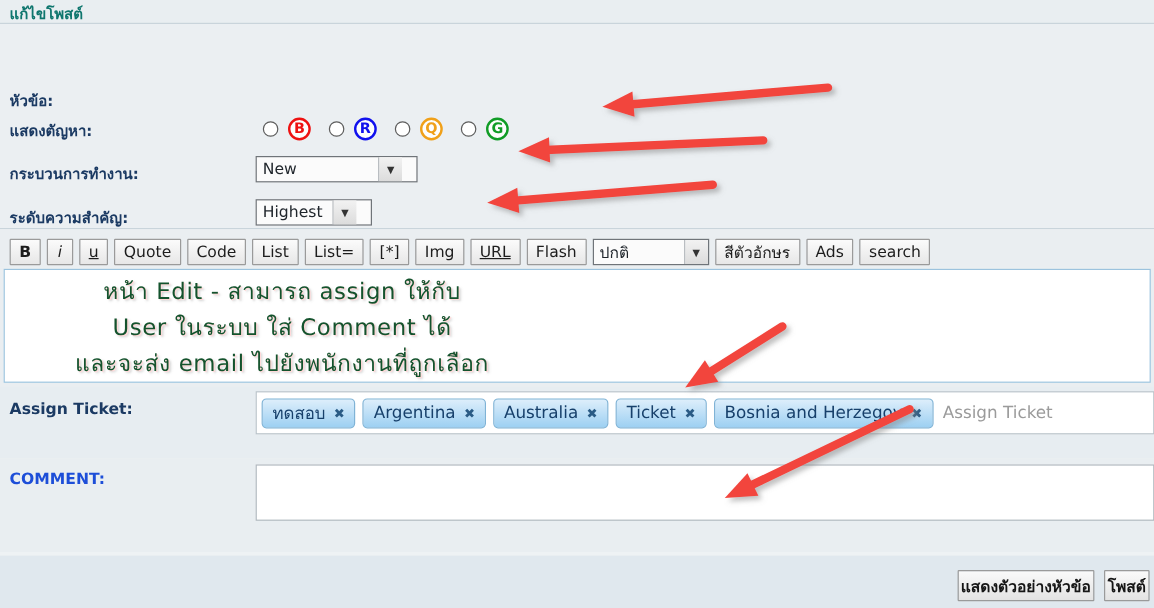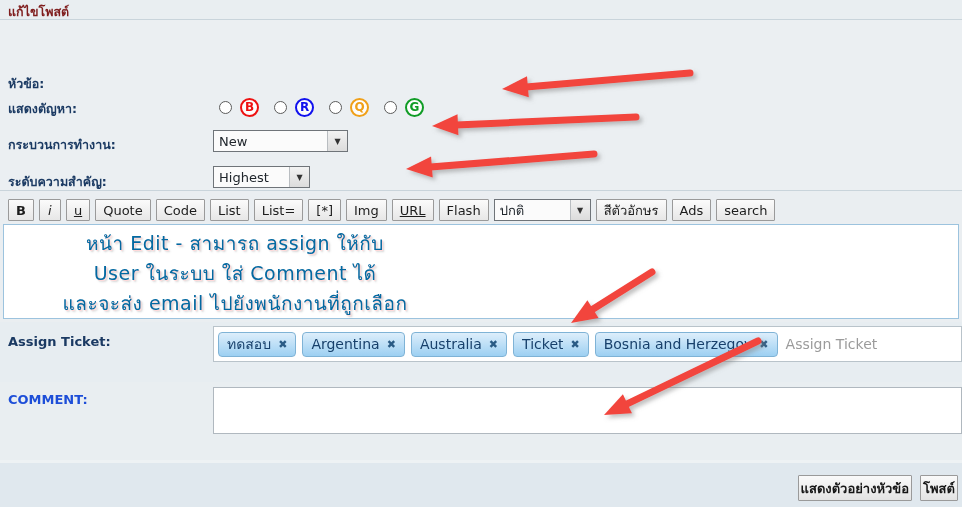--- a/index.html
+++ b/index.html
@@ -16,21 +16,21 @@
   }
   #page { position: relative; width: 962px; height: 507px; }
 
   
   .panel-header {
     position: absolute; left: 0; top: 0; width: 962px; height: 20px;
     background: #e9eef1;
   }
   .panel-header-title {
     position: absolute; left: 8px; top: 2px;
-    font-weight: bold; font-size: 12.5px; color: #7f1d1d;
+    font-weight: bold; font-size: 12.5px; color: #0f766e;
     letter-spacing: 0;
   }
   .header-rule {
     position: absolute; left: 0; top: 19px; width: 962px; height: 1px;
     background: #c9d4db;
   }
 
   
   .form-body {
     position: absolute; left: 0; top: 20px; width: 962px; height: 170px;
@@ -84,21 +84,21 @@
 
   .sel {
     position: absolute;
     box-sizing: border-box;
     border: 1px solid #6f7479;
     background: #fbfbfb;
     font-family: "DejaVu Sans", "Liberation Sans", sans-serif;
     font-size: 13px;
     color: #20262c;
     height: 22px;
-    padding: 0 0 0 5px;
+    padding: 0 12px 0 5px;
     display: flex; align-items: center;
   }
   .sel .sel-text { flex: 1 1 auto; white-space: nowrap; }
   .sel .sel-arrow {
     width: 19px; height: 100%;
     background: linear-gradient(#f2f2f2, #dcdcdc);
     border-left: 1px solid #b9bdc1;
     display: flex; align-items: center; justify-content: center;
     font-size: 8px; color: #333;
     flex: 0 0 auto;
@@ -167,21 +167,21 @@
     background: #ffffff;
     border: 1px solid #9cc3de;
   }
 
   
   .handnote {
     position: absolute; left: 60px; top: 228px;
     width: 350px;
     text-align: center;
     font-family: "DejaVu Sans", "Liberation Sans", sans-serif;
-    color: #0369a1;
+    color: #14532d;
     font-size: 19px;
     line-height: 30px;
     font-weight: normal;
     text-shadow: 1px 1px 0 #ffd9d9, 2px 2px 2px rgba(120,120,120,.35);
     pointer-events: none;
     white-space: nowrap;
   }
   .handnote div { letter-spacing: .5px; }
 
   

